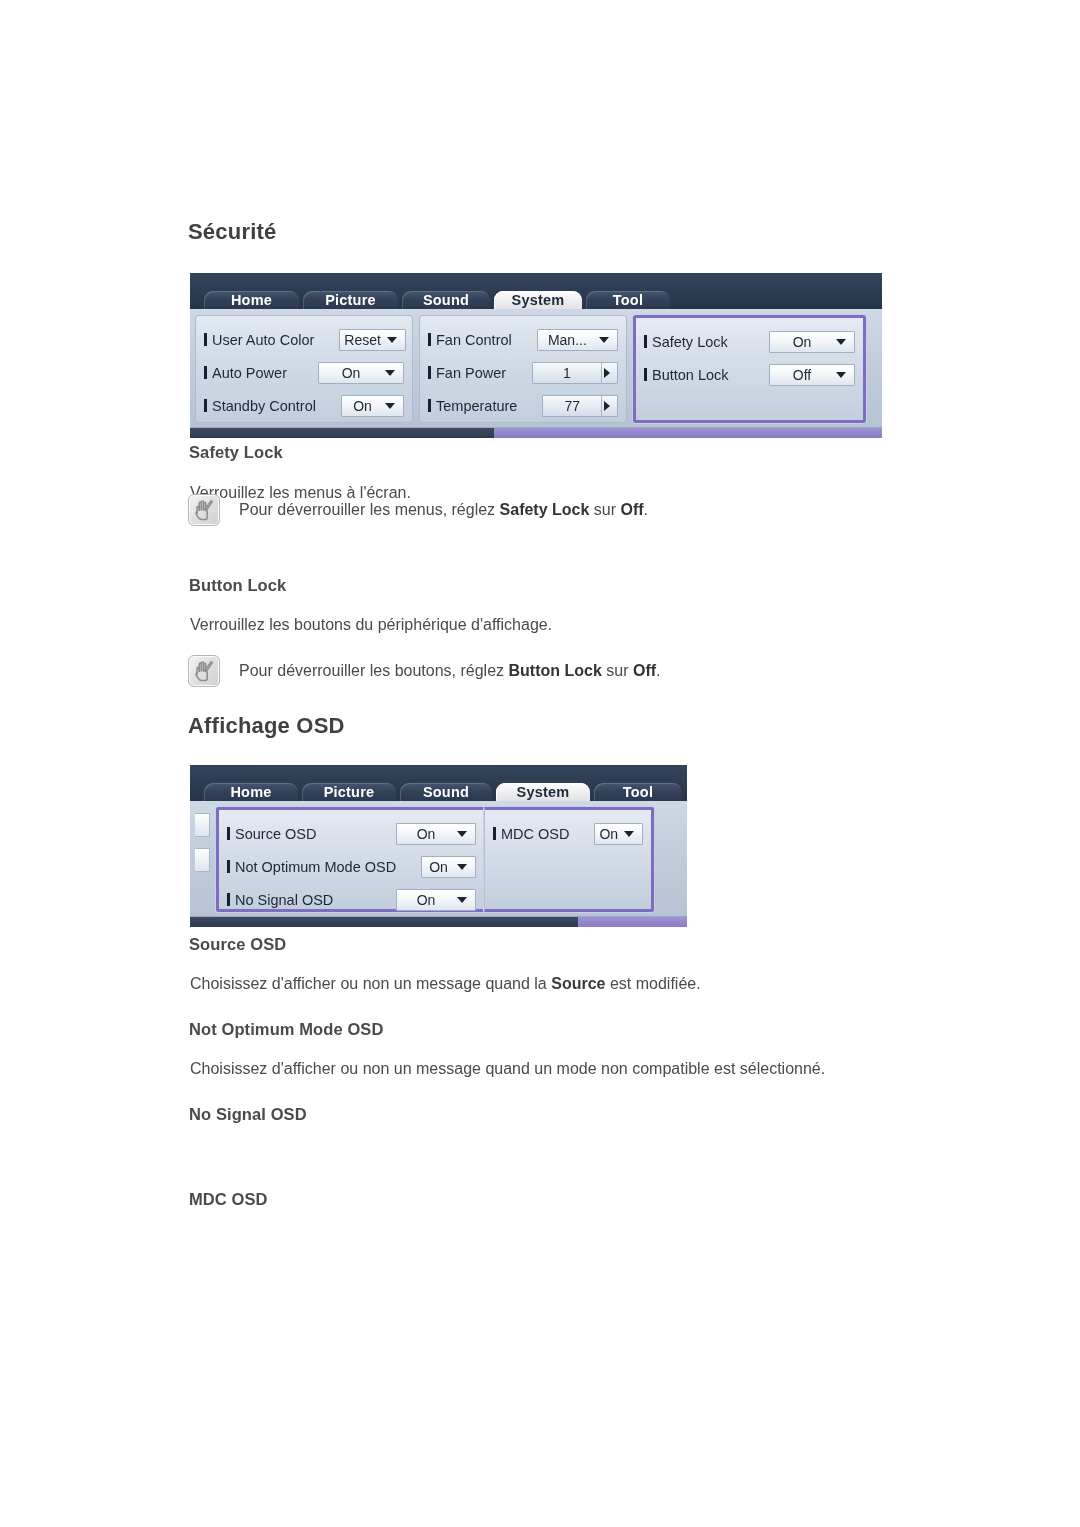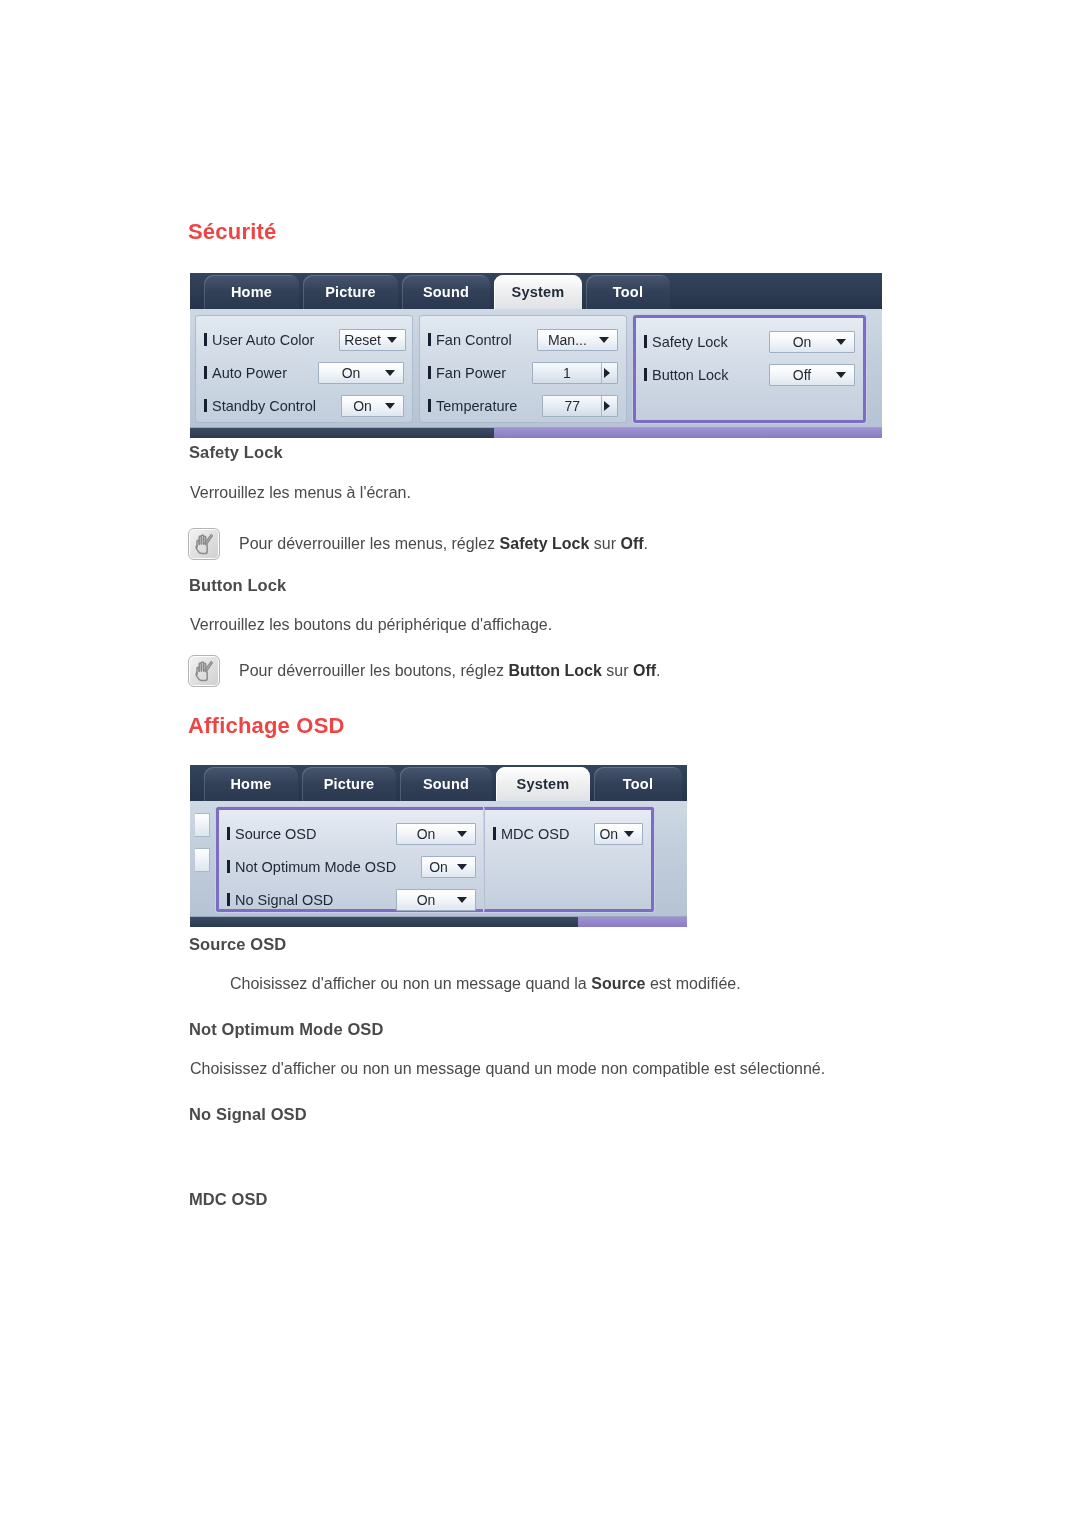--- a/index.html
+++ b/index.html
@@ -23,21 +23,21 @@
     height: 1527px;
   }
 
   
   .section-title {
     position: absolute;
     left: 188px;
     font-size: 22px;
     font-weight: 600;
     letter-spacing: 0.2px;
-    color: #ef4444;
+    color: #404040;
     white-space: nowrap;
   }
   .sub-head {
     position: absolute;
     left: 189px;
     font-size: 16.5px;
     font-weight: 700;
     color: #4a4a4a;
     letter-spacing: 0.1px;
     white-space: nowrap;
@@ -82,21 +82,21 @@
     height: 36px;
     background: linear-gradient(180deg,#33445c 0%,#2c3b51 55%,#26344a 100%);
     display: flex;
     align-items: flex-end;
     padding-left: 14px;
     box-sizing: border-box;
     overflow: hidden;
   }
   .osd-tab {
     position: relative;
-    height: 34px;
+    height: 18px;
     min-width: 86px;
     margin-right: 4px;
     border-radius: 9px 9px 0 0;
     background: linear-gradient(180deg,#46566f 0%,#334158 48%,#2a3850 100%);
     box-shadow: inset 1px 1px 0 rgba(255,255,255,0.16);
     display: flex;
     align-items: center;
     justify-content: center;
     color: #ffffff;
     font-size: 14.5px;
@@ -350,21 +350,21 @@
       </div>
     <div class="osd-footer">
       <div class="thumb" style="width:44%;"></div>
       <div class="thumb2" style="left:44%; right:0;"></div>
     </div>
   </div>
 
   <div class="sub-head" style="top:443px;">Safety Lock</div>
   <div class="body-text" style="top:484px;">Verrouillez les menus à l'écran.</div>
 
-  <div class="note-row" style="top:528px;">
+  <div class="note-row" style="top:494px;">
     <div class="note-icon">
       <svg width="22" height="24" viewBox="0 0 22 24" fill="none" aria-hidden="true">
         <path d="M4 15.5 L4 9.5 Q4 8.2 5.1 8.2 Q6.2 8.2 6.2 9.5 L6.2 12.4" stroke="#8c8c8c" stroke-width="1.5" fill="none" stroke-linecap="round"></path>
         <path d="M6.2 12.2 L6.2 5.2 Q6.2 3.9 7.3 3.9 Q8.4 3.9 8.4 5.2 L8.4 12.0" stroke="#8c8c8c" stroke-width="1.5" fill="none" stroke-linecap="round"></path>
         <path d="M8.4 11.9 L8.4 4.2 Q8.4 2.9 9.5 2.9 Q10.6 2.9 10.6 4.2 L10.6 11.9" stroke="#8c8c8c" stroke-width="1.5" fill="none" stroke-linecap="round"></path>
         <path d="M10.6 11.9 L10.6 5.6 Q10.6 4.3 11.7 4.3 Q12.8 4.3 12.8 5.6 L12.8 12.6" stroke="#8c8c8c" stroke-width="1.5" fill="none" stroke-linecap="round"></path>
         <path d="M4 13.6 Q2.4 15.0 3.6 16.8 L6.0 20.3 Q7.1 21.6 9.0 21.6 L12.0 21.6 Q14.2 21.6 14.2 19.2 L14.2 13.0" stroke="#8c8c8c" stroke-width="1.5" fill="none" stroke-linejoin="round" stroke-linecap="round"></path>
         <path d="M13.2 12.6 L19.4 3.6" stroke="#8c8c8c" stroke-width="1.5" stroke-linecap="round"></path>
         <path d="M11.6 11.6 L18.2 2.6" stroke="#8c8c8c" stroke-width="1.5" stroke-linecap="round"></path>
       </svg>
@@ -464,21 +464,21 @@
           </div>
         </div>
       </div>
     <div class="osd-footer">
       <div class="thumb" style="width:78%;"></div>
       <div class="thumb2" style="left:78%; right:0;"></div>
     </div>
   </div>
 
   <div class="sub-head" style="top:935px;">Source OSD</div>
-  <div class="body-text" style="top:975px;margin-left:40px;">
+  <div class="body-text" style="top:975px;">
     <span>Choisissez d'afficher ou non un message quand la </span><b>Source</b><span> est modifiée.</span>
   </div>
 
   <div class="sub-head" style="top:1020px;">Not Optimum Mode OSD</div>
   <div class="body-text" style="top:1060px;">Choisissez d'afficher ou non un message quand un mode non compatible est sélectionné.</div>
 
   <div class="sub-head" style="top:1105px;">No Signal OSD</div>
 
   <div class="sub-head" style="top:1190px;">MDC OSD</div>
 

